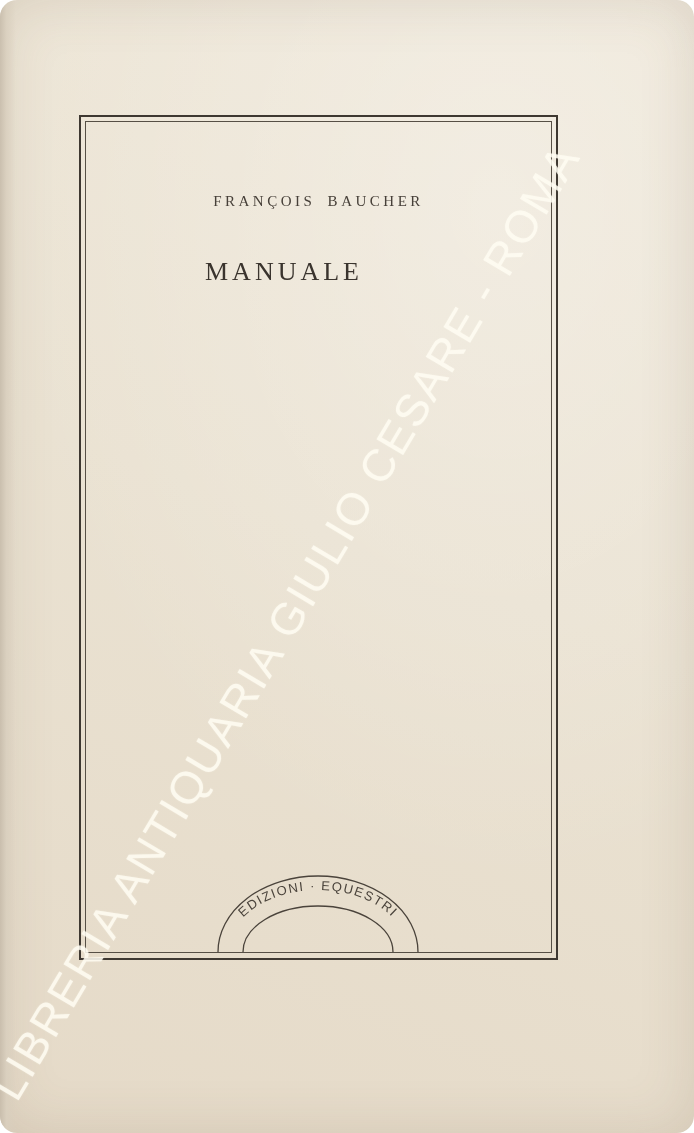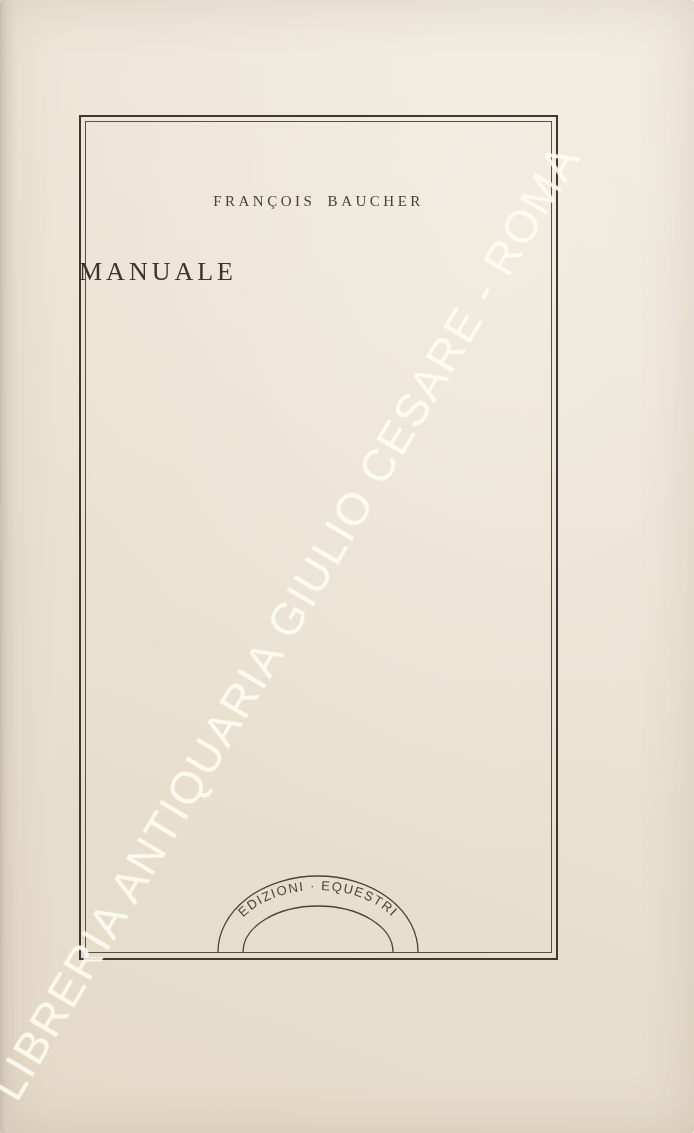--- a/index.html
+++ b/index.html
@@ -1,20 +1,20 @@
 <!DOCTYPE html>
 <html><head>
 <meta charset="utf-8">
 <style>
   html, body { margin: 0; padding: 0; background: #ffffff; }
   .photo {
     position: relative;
     width: 694px; height: 1133px;
     overflow: hidden;
-    border-radius: 2px;
+    border-radius: 17px;
     background:
       radial-gradient(130% 110% at 72% 18%, rgba(255,255,255,0.28), rgba(255,255,255,0) 55%),
       linear-gradient(200deg, #efe8da 0%, #eae2d2 48%, #e5dac8 100%);
     box-shadow: inset 0 0 55px rgba(110, 90, 60, 0.16);
     font-family: "Liberation Serif", serif;
   }
   .page-edge-left {
     position: absolute; left: 0; top: 0; width: 16px; height: 100%;
     background: linear-gradient(90deg, #c6bbaa 0%, #d9cfbe 40%, rgba(233,225,209,0) 100%);
     opacity: 0.85;
@@ -30,21 +30,21 @@
     border: 1px solid #564f45;
   }
   .author {
     position: absolute; left: 79px; top: 193px; width: 479px;
     text-align: center;
     font-size: 15px; letter-spacing: 3.5px; word-spacing: 5px;
     color: #474039;
   }
   .title {
     position: absolute; left: 79px; top: 252px; width: 410px;
-    text-align: left;
+    text-align: center;
     font-size: 26px; line-height: 40px; letter-spacing: 4px;
     color: #3a342e;
   }
   .emblem { position: absolute; left: 198px; top: 866px; }
   .emblem .arc { fill: none; stroke: #4a433b; stroke-width: 1.3px; }
   .emblem text {
     font-family: "Liberation Sans", sans-serif;
     font-size: 13px; letter-spacing: 1.5px; fill: #4a433b;
   }
   .watermark {

